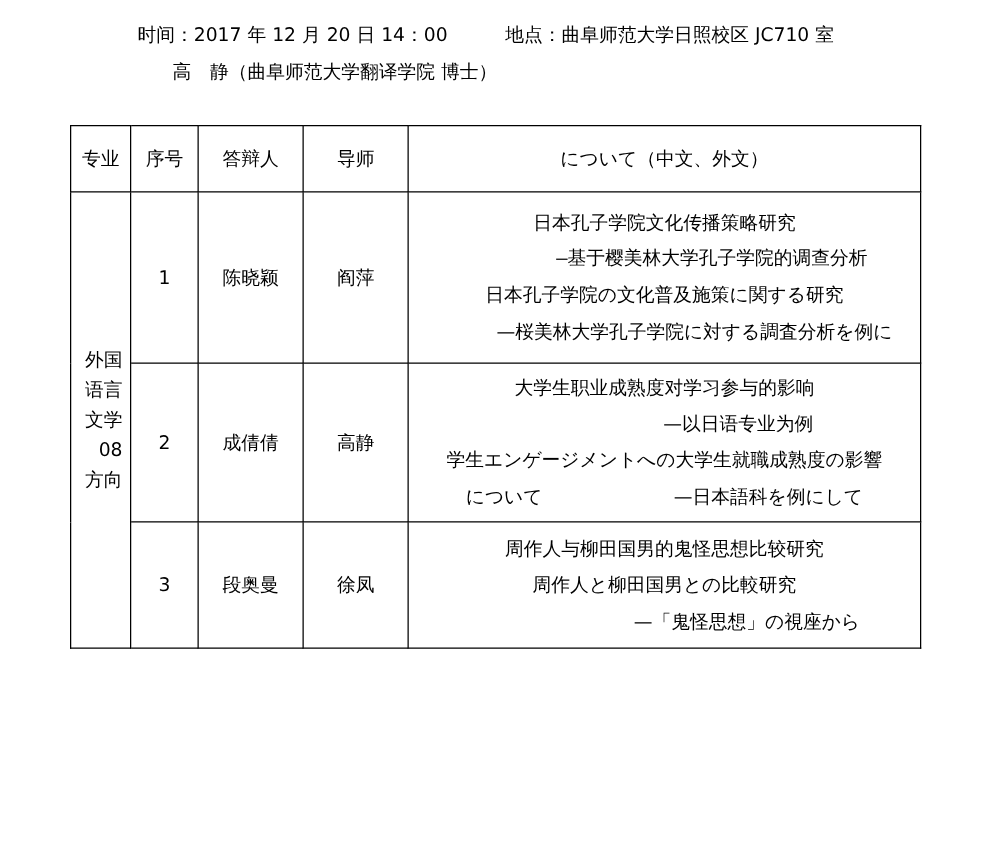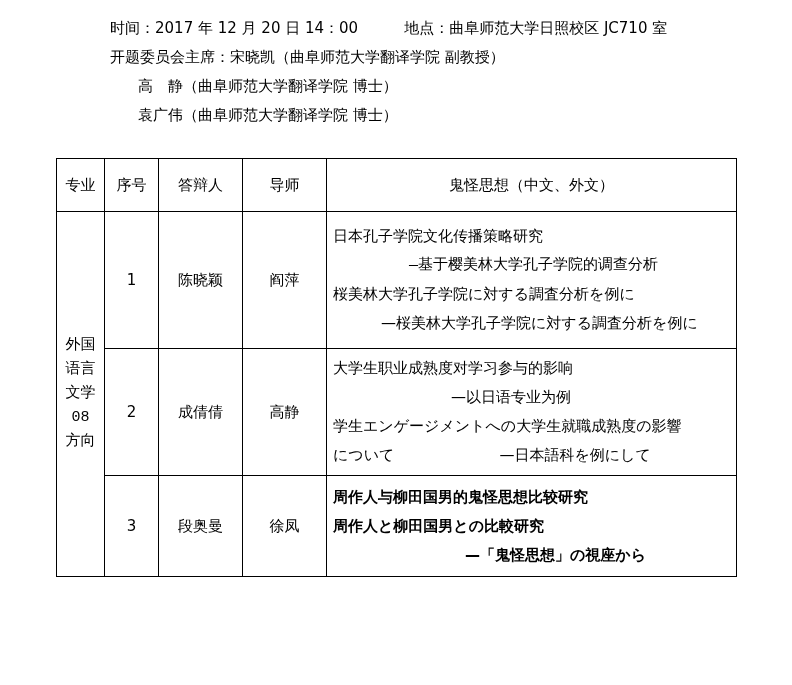--- a/index.html
+++ b/index.html
@@ -62,83 +62,80 @@
   .col-title { width: 410px; }
 
   thead td {
     text-align: center;
     height: 44px;
   }
   .cell-center {
     text-align: center;
   }
   .major-cell {
-    text-align: center;
+    text-align: right;
     line-height: 24px;
     padding: 0 2px;
-    font-family: Liberation Mono, monospace;
   }
   .title-cell {
-    text-align: left;
+    text-align: center;
     line-height: 29px;
     padding: 8px 10px 8px 10px;
     margin-top: 36px;
   }
   .title-line {
     display: block;
     white-space: pre;
   }
   .t-indent-1 { padding-left: 76px; font-family: Liberation Mono, monospace; }
   .t-indent-2 { padding-left: 48px; }
   .t-indent-3 { padding-left: 118px; }
   .t-indent-5 { padding-left: 132px; }
   .row-1 .title-cell { height: 128px; }
   .row-2 .title-cell { height: 118px; }
-  .row-3 .title-cell { height: 92px; font-weight: bold; }
+  .row-3 .title-cell { height: 92px; }
 </style>
 </head>
 <body>
 
 <div class="page">
 
   <div class="header-block">
     <div class="hline"><span>时间：2017 年 12 月 20 日 14：00</span><span class="gap-wide"></span><span>地点：曲阜师范大学日照校区 JC710 室</span></div>
-    <div class="hline"><span>开题委员会主席：宋晓凯（曲阜师范大学翻译学院 副教授）</span></div>
     <div class="hline indent-member"><span>高　静（曲阜师范大学翻译学院 博士）</span></div>
-    <div class="hline indent-member"><span>袁广伟（曲阜师范大学翻译学院 博士）</span></div>
   </div>
 
   <div class="table-wrap">
     <table class="thesis-table">
       <colgroup>
         <col class="col-major">
         <col class="col-no">
         <col class="col-student">
         <col class="col-advisor">
         <col class="col-title">
       </colgroup>
       <thead>
         <tr>
           <td>专业</td>
           <td>序号</td>
           <td>答辩人</td>
           <td>导师</td>
-          <td>鬼怪思想（中文、外文）</td>
+          <td>について（中文、外文）</td>
         </tr>
       </thead>
       <tbody>
         <tr class="row-1">
           <td class="major-cell" rowspan="3">外国语言文学 08 方向</td>
           <td class="cell-center">1</td>
           <td class="cell-center">陈晓颖</td>
           <td class="cell-center">阎萍</td>
           <td class="title-cell">
             <span class="title-line">日本孔子学院文化传播策略研究</span>
             <span class="title-line t-indent-1">—基于樱美林大学孔子学院的调查分析</span>
-            <span class="title-line">桜美林大学孔子学院に対する調査分析を例に</span>
+            <span class="title-line">日本孔子学院の文化普及施策に関する研究</span>
             <span class="title-line t-indent-2">—桜美林大学孔子学院に対する調査分析を例に</span>
           </td>
         </tr>
         <tr class="row-2">
           <td class="cell-center">2</td>
           <td class="cell-center">成倩倩</td>
           <td class="cell-center">高静</td>
           <td class="title-cell">
             <span class="title-line">大学生职业成熟度对学习参与的影响</span>
             <span class="title-line t-indent-3">—以日语专业为例</span>

